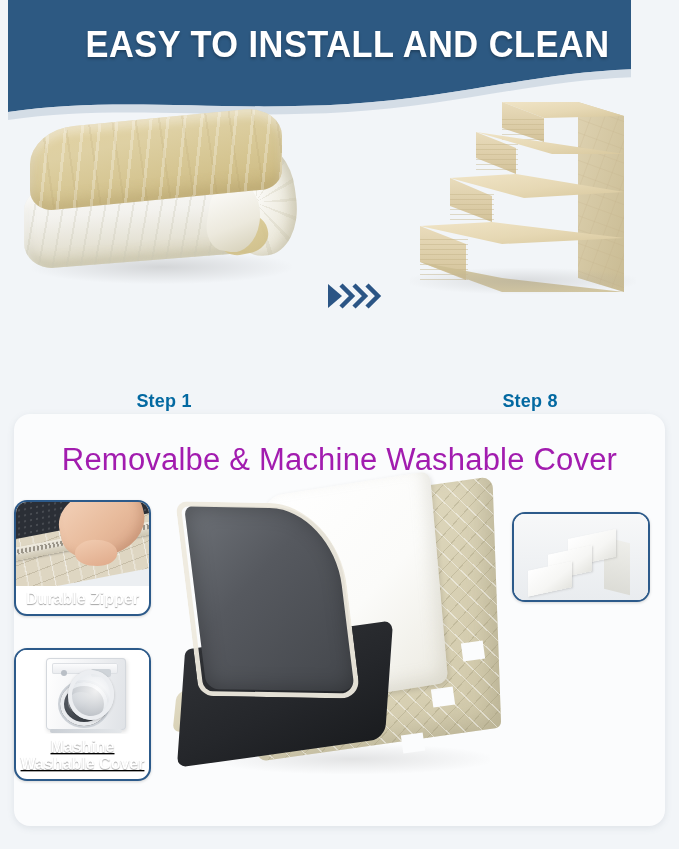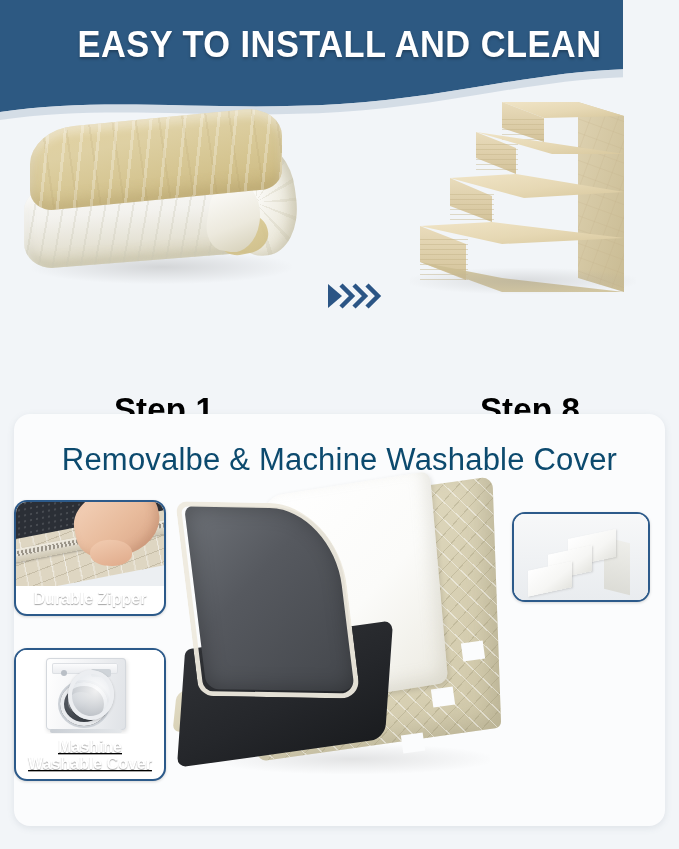--- a/index.html
+++ b/index.html
@@ -9,21 +9,21 @@
     font-family:"Liberation Sans", sans-serif;
     overflow:hidden;
   }
   #page {
     position:relative; width:679px; height:849px;
     background:#f2f5f8;
   }
 
   
   .banner {
-    position:absolute; left:0; top:0; width:623px; height:130px;
+    position:absolute; left:8px; top:0; width:623px; height:130px;
     overflow:hidden;
   }
   .banner-svg { position:absolute; left:0; top:0; }
   .banner-title {
     position:absolute; left:0; top:24px; width:679px;
     text-align:center;
     font-family:"Liberation Sans Narrow","Liberation Sans", sans-serif;
     font-weight:bold;
     font-size:37px;
     letter-spacing:0.5px;
@@ -102,21 +102,21 @@
   .stairs-wrap { position:absolute; left:392px; top:6px; width:260px; height:210px; }
   .stairs-shadow{
     position:absolute; left:18px; top:176px; width:226px; height:26px;
     background:radial-gradient(ellipse at 50% 50%, rgba(150,150,150,.28) 0%, rgba(150,150,150,0) 74%);
   }
 
   
   .step-col { position:absolute; top:0; }
   .step-title {
     font-family:"Liberation Sans Narrow","Liberation Sans", sans-serif;
-    font-weight:bold; font-size:33px; color:#000000; text-align:center;
+    font-weight:bold; font-size:18px; color:#0369a1; text-align:center;
     letter-spacing:.2px;
   }
   .step-desc {
     font-family:"Liberation Sans Narrow","Liberation Sans", sans-serif;
     font-size:20px; color:#2b2b2b; text-align:center; line-height:1.17;
     margin-top:9px; white-space:pre-line;
   }
   #step1-col { left:14px; width:300px; top:305px; }
   #step2-col { left:396px; width:268px; top:305px; }
 
@@ -124,26 +124,26 @@
   .cover-card {
     position:absolute; left:14px; top:414px; width:651px; height:412px;
     background:#fbfcfd;
     border-radius:16px;
     box-shadow:0 2px 7px rgba(90,105,125,.13);
     overflow:hidden;
   }
   .cover-title {
     position:absolute; left:0; top:28px; width:651px; text-align:center;
     font-family:"Liberation Sans Narrow","Liberation Sans", sans-serif;
-    font-size:31px; color:#0c4a6e; letter-spacing:.2px; white-space:nowrap;
+    font-size:31px; color:#a21caf; letter-spacing:.2px; white-space:nowrap;
   }
 
   
   .badge {
-    position:absolute; width:152px;
+    position:absolute; width:137px;
     border-radius:13px;
     background:#ffffff;
     border:2px solid #2c5a8a;
     overflow:hidden;
     box-shadow:0 1px 3px rgba(0,0,0,.16);
   }
   .badge-photo { position:relative; width:100%; height:84px; overflow:hidden; background:#eceff2; }
   .badge-label {
     background:linear-gradient(180deg,#2f5f91 0%, #285party 0%, #28547f 100%);
     color:#ffffff; text-align:center;

